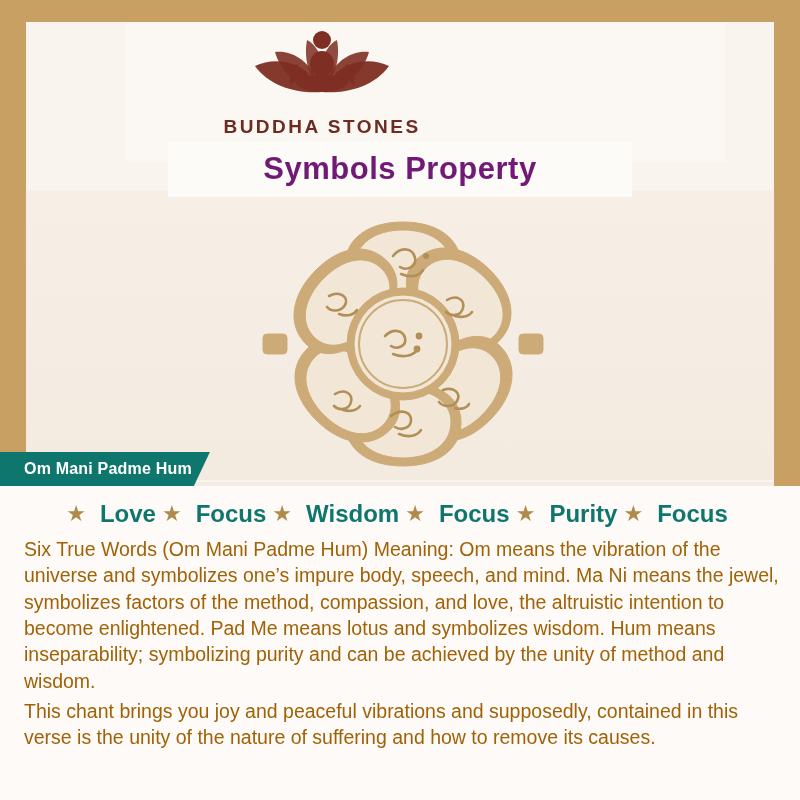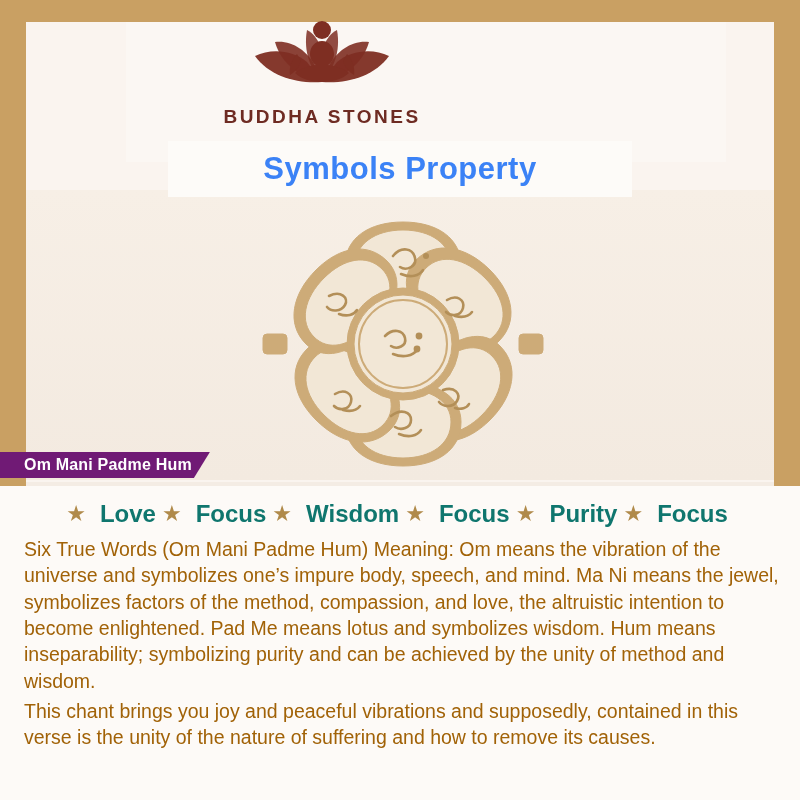--- a/index.html
+++ b/index.html
@@ -74,21 +74,21 @@
   .wash {
     position: absolute;
     left: 26px; top: 190px;
     width: 748px; height: 290px;
     background: linear-gradient(180deg, #f7efe6 0%, #f3eae0 100%);
   }
 
   
   .logo-wrap {
     position: absolute;
-    left: 0; top: 4px;
+    left: 0; top: 14px;
     width: 644px;
     text-align: center;
   }
   .logo-mark {
     width: 190px;
     height: 100px;
     margin: 0 auto;
     display: block;
   }
   .brand {
@@ -106,38 +106,38 @@
     left: 168px; top: 141px;
     width: 464px; height: 56px;
     background: #fdfbf8;
     display: flex;
     align-items: center;
     justify-content: center;
   }
   .title-text {
     font-size: 31px;
     font-weight: bold;
-    color: #3b82f6;
+    color: #701a75;
     letter-spacing: 0.5px;
     font-family: "Liberation Sans", sans-serif;
   }
 
   
   .mandala-wrap {
     position: absolute;
     left: 243px; top: 208px;
     width: 320px; height: 272px;
   }
 
   
   .ribbon {
     position: absolute;
     left: 0; top: 452px;
-    height: 26px;
-    background: #701a75;
+    height: 34px;
+    background: #0f766e;
     display: flex;
     align-items: center;
     padding: 0 18px 0 24px;
     clip-path: polygon(0 0, 100% 0, calc(100% - 16px) 100%, 0 100%);
   }
   .ribbon-text {
     color: #ffffff;
     font-size: 16px;
     font-weight: bold;
     letter-spacing: 0.2px;

